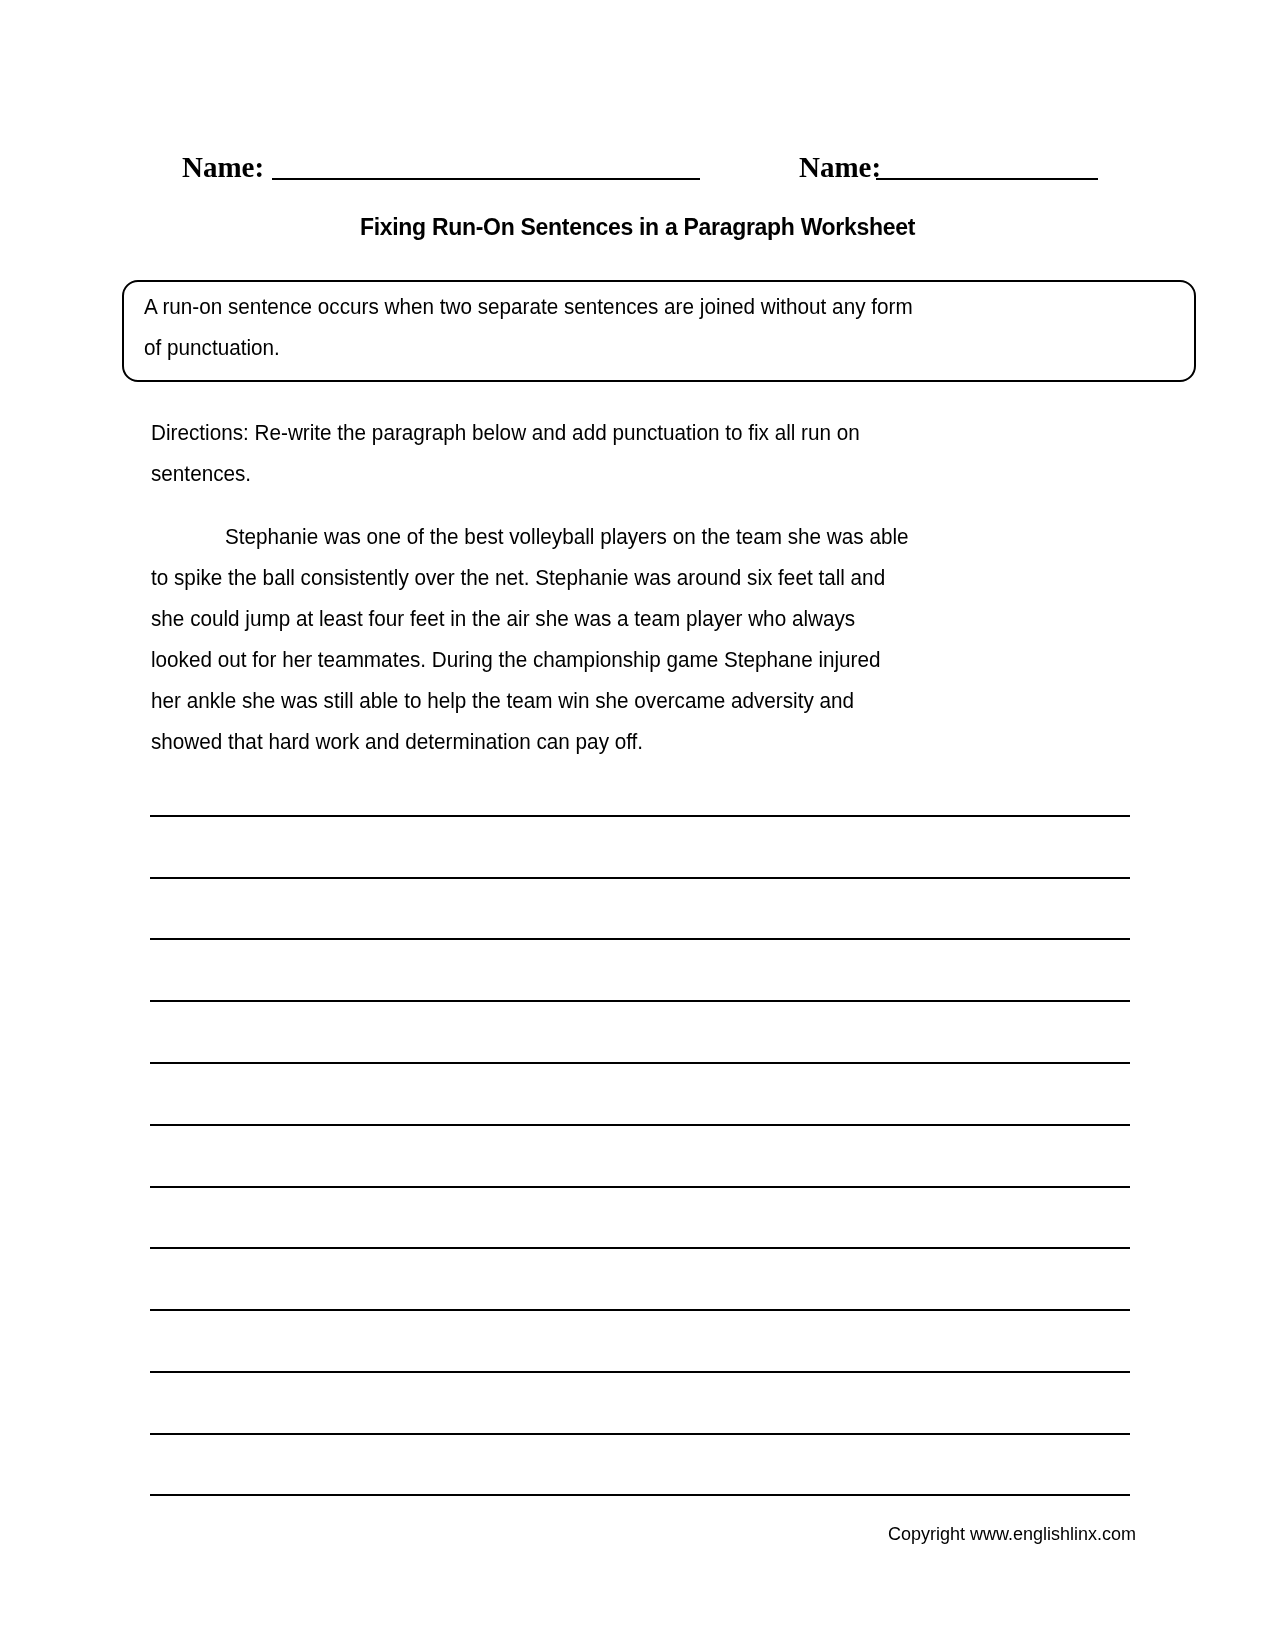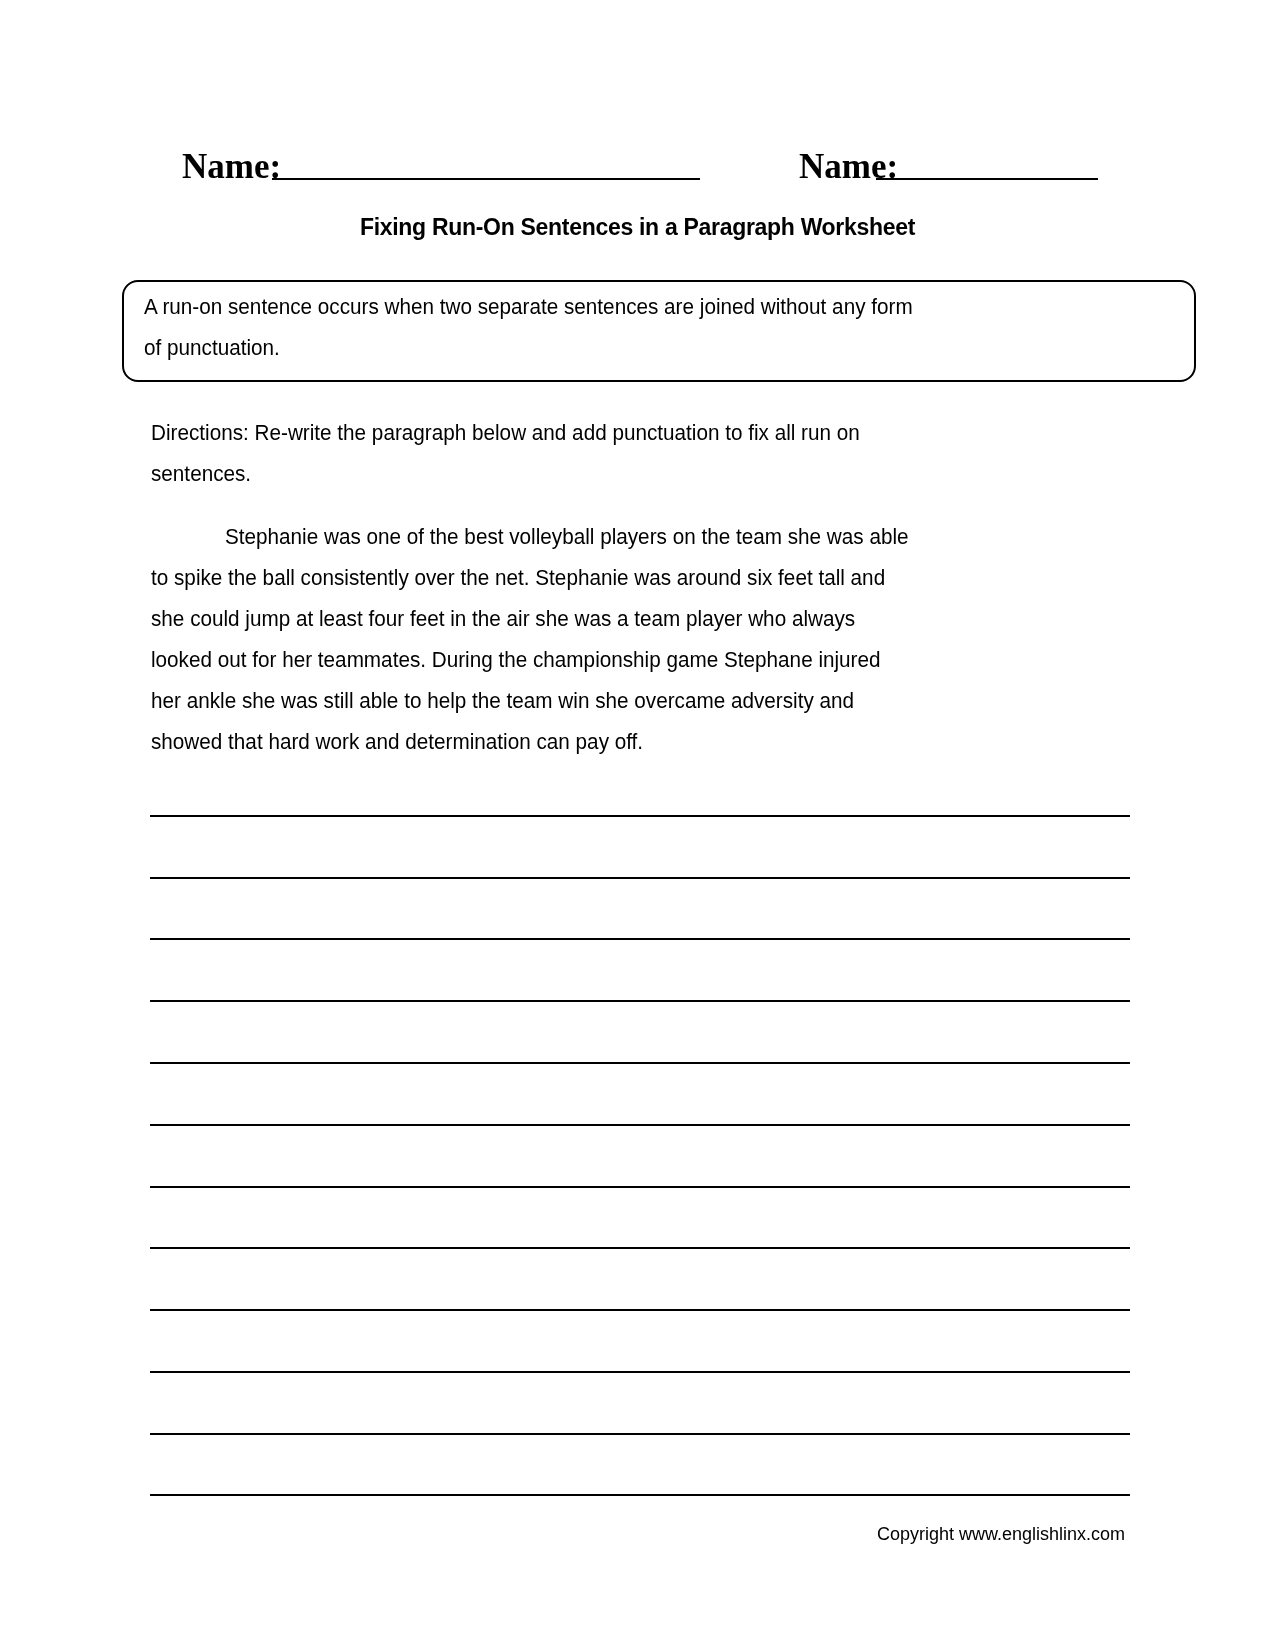--- a/index.html
+++ b/index.html
@@ -1,31 +1,31 @@
 <!DOCTYPE html>
 <html><head>
 <meta charset="utf-8">
 <style>
   html, body { margin: 0; padding: 0; background: #ffffff; }
   body { width: 1275px; height: 1650px; position: relative; overflow: hidden; color: #000; }
   .abs { position: absolute; }
   .serif { font-family: "Liberation Serif", "DejaVu Serif", serif; }
   .sans { font-family: "Liberation Sans", "DejaVu Sans", sans-serif; }
 
-  .hdr-label { font-weight: bold; font-size: 35px; top: 150px; line-height: 34px; }
+  .hdr-label { font-weight: bold; font-size: 29px; top: 150px; line-height: 34px; }
   .hdr-line { height: 2px; background: #000; top: 178px; }
 
   .title { top: 212px; left: 0; width: 1275px; text-align: center; font-weight: bold; font-size: 23px; line-height: 30px; letter-spacing: -0.3px; }
 
   .defbox { left: 122px; top: 280px; width: 1074px; height: 102px; border: 2px solid #000; border-radius: 16px; box-sizing: border-box; }
   .tline { font-size: 22.5px; line-height: 30px; white-space: nowrap; transform-origin: 0 50%; }
 
   .wline { left: 150px; width: 980px; height: 2px; background: #000; }
 
-  .copyright { font-size: 18px; line-height: 24px; right: 150px; top: 1522px; white-space: nowrap; }
+  .copyright { font-size: 18px; line-height: 24px; right: 139px; top: 1522px; white-space: nowrap; }
 </style>
 </head>
 <body>
 
 <div class="abs serif hdr-label" style="left:182px;">Name:</div>
 <div class="abs hdr-line" style="left:272px; width:428px;"></div>
 <div class="abs serif hdr-label" style="left:799px;">Name:</div>
 <div class="abs hdr-line" style="left:876px; width:222px;"></div>
 
 <div class="abs sans title">Fixing Run-On Sentences in a Paragraph Worksheet</div>

